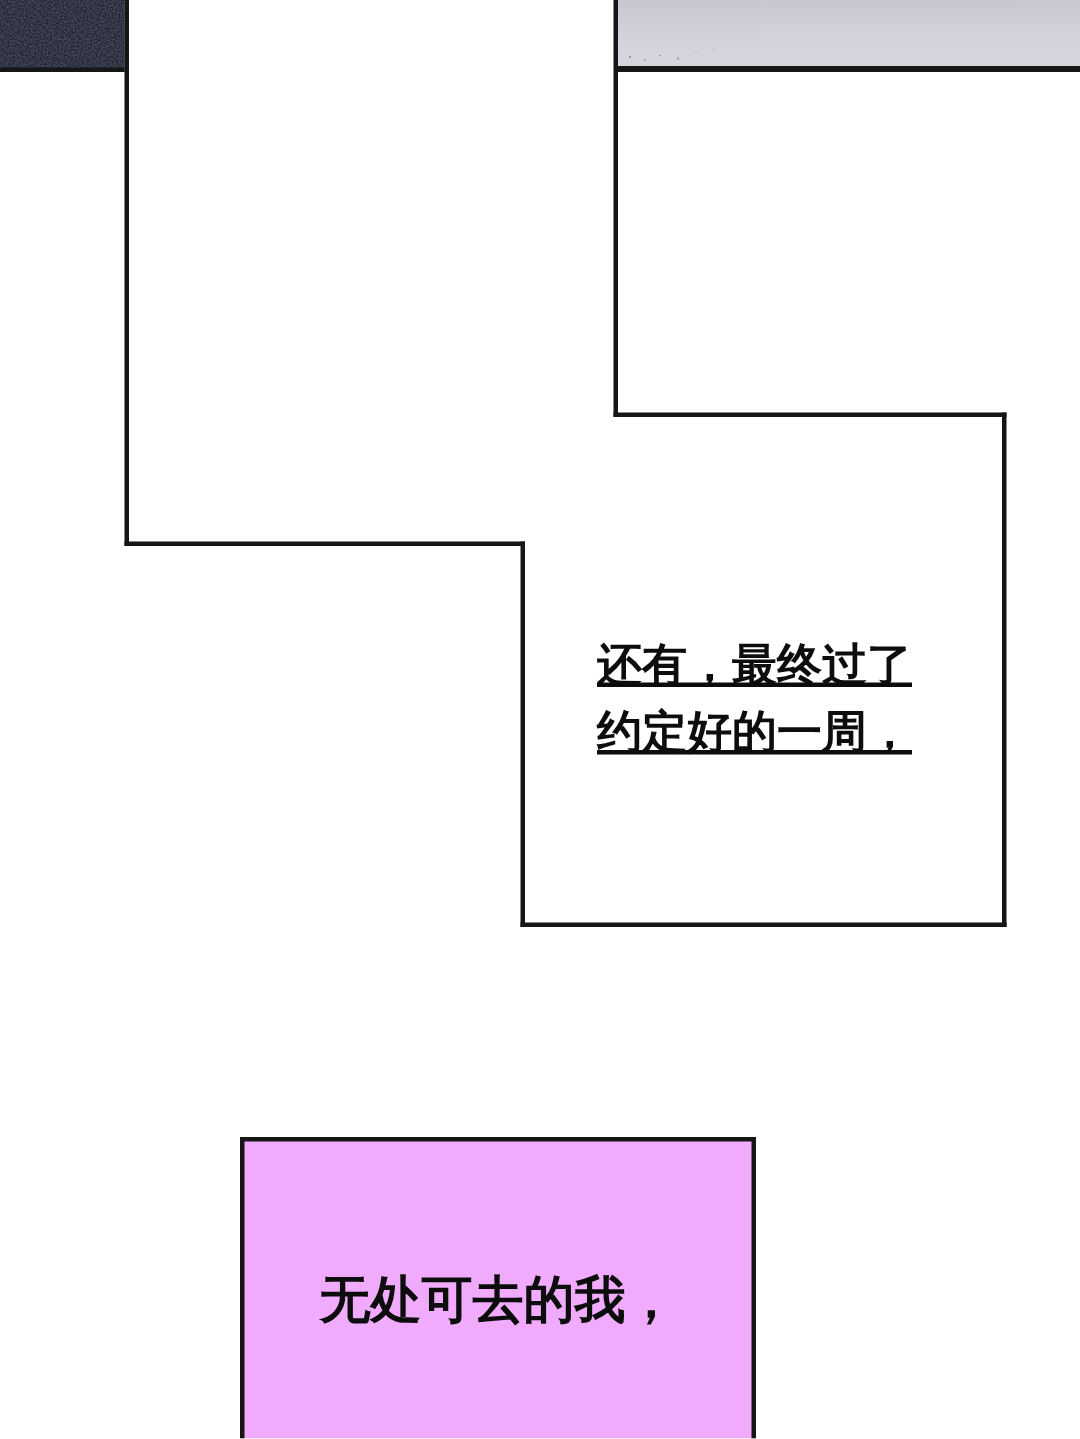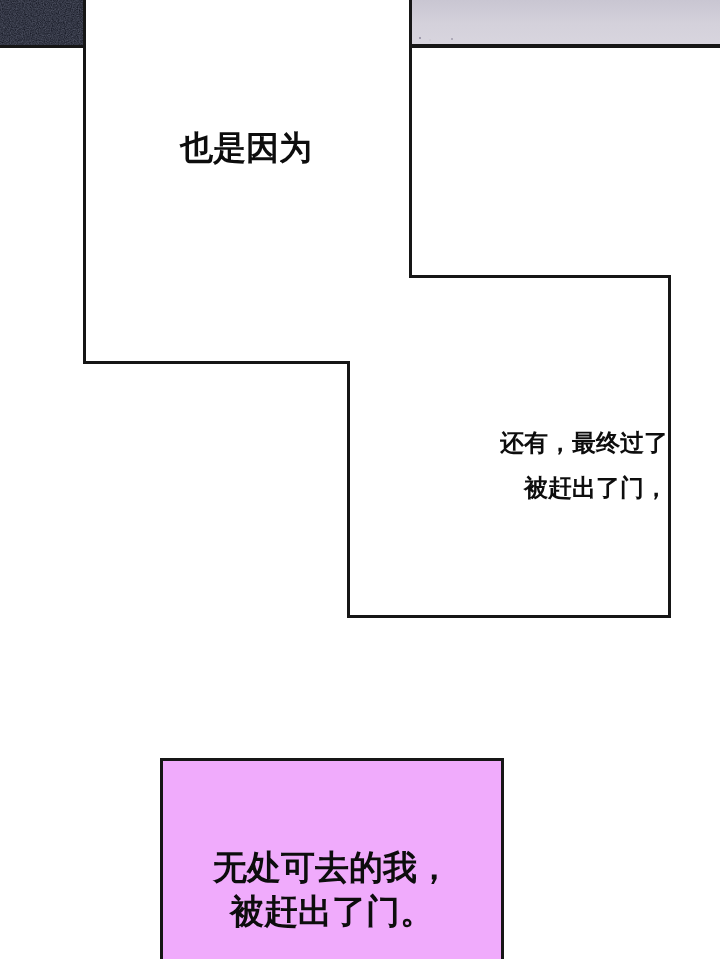--- a/index.html
+++ b/index.html
@@ -64,23 +64,24 @@
   .n1 {
     left: 85px; top: 128px;
     width: 322px;
     text-align: center;
     font-size: 33px;
     line-height: 40px;
   }
   .n2 {
     left: 398px; top: 421px;
     width: 270px;
-    text-align: right;
-    font-size: 24px;
+    text-align: left;
+    font-size: 30px;
     line-height: 45px;
+    text-decoration: underline;
   }
   
   .narration-box {
     position: absolute;
     left: 160px; top: 722px;
     width: 344px; height: 213px;
     box-sizing: border-box;
     border: 3px solid #161616;
     background: #f0abfc;
     margin-top: 36px;
@@ -116,28 +117,26 @@
 
   <div class="bl" style="left:83px;  top:0;     width:3px;   height:364px;"></div>
   <div class="bl" style="left:83px;  top:361px; width:267px; height:3px;"></div>
   <div class="bl" style="left:347px; top:361px; width:3px;   height:257px;"></div>
   <div class="bl" style="left:347px; top:615px; width:324px; height:3px;"></div>
   <div class="bl" style="left:668px; top:275px; width:3px;   height:343px;"></div>
   <div class="bl" style="left:409px; top:275px; width:262px; height:3px;"></div>
   <div class="bl" style="left:409px; top:0;     width:3px;   height:278px;"></div>
 
   <div class="narration n1">
-    <div>也是因为</div>
   </div>
 
   <div class="narration n2">
     <div>还有，最终过了</div>
-    <div>被赶出了门，</div>
+    <div>约定好的一周，</div>
   </div>
 
   <div class="narration-box">
     <div class="narration n3">
       <div>无处可去的我，</div>
-      <div>被赶出了门。</div>
     </div>
   </div>
 
 </div>
 
 </body></html>

